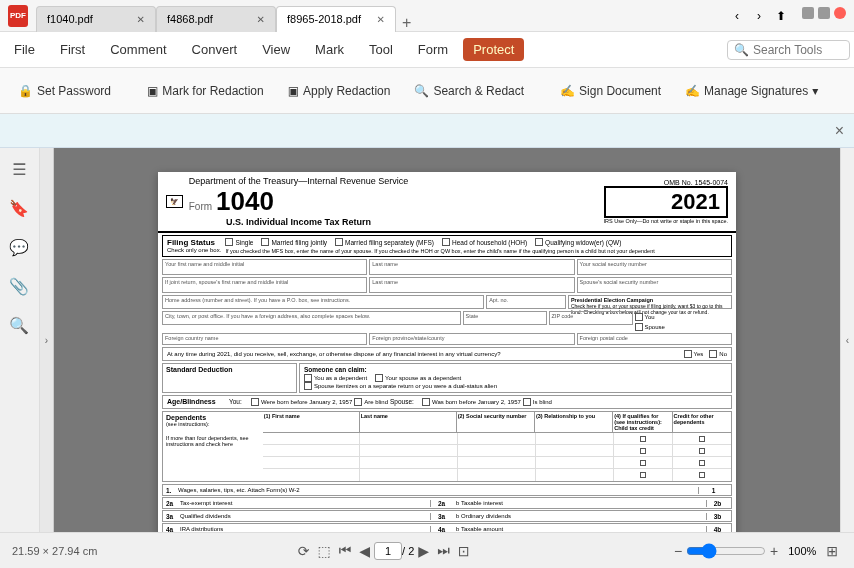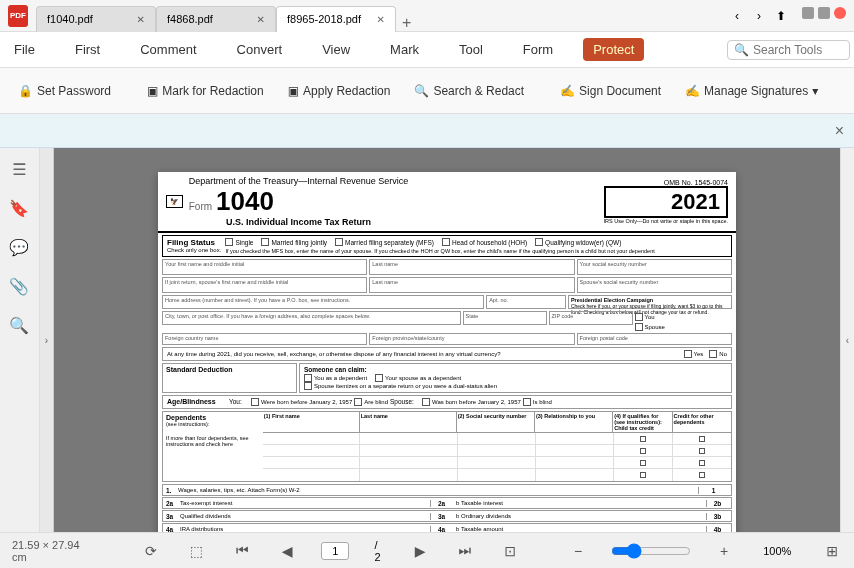--- a/index.html
+++ b/index.html
@@ -29,21 +29,21 @@
     .window-controls { display: flex; gap: 4px; margin-left: auto; }
 
     
     .menu-bar {
       background: #fff;
       height: 36px;
       display: flex;
       align-items: center;
       border-bottom: 1px solid #e0e0e0;
       padding: 0 4px;
-      gap: 20px;
+      gap: 5px;
     }
     .menu-item {
       padding: 4px 10px;
       border-radius: 4px;
       cursor: pointer;
       font-size: 13px;
       color: #333;
     }
     .menu-item.active { background: #c44b27; color: #fef9c3; }
 
@@ -134,21 +134,21 @@
     .cb { width: 8px; height: 8px; border: 1px solid #555; display: inline-block; }
 
     
     .bottom-toolbar {
       height: 36px;
       background: #f0f0f0;
       border-top: 1px solid #ddd;
       display: flex;
       align-items: center;
       padding: 0 12px;
-      gap: 25px;
+      gap: 0;
       font-size: 11px;
     }
     .nav-btn { background: none; border: none; cursor: pointer; font-size: 14px; color: #555; padding: 2px 4px; }
     .page-input { width: 28px; text-align: center; border: 1px solid #aaa; border-radius: 3px; padding: 2px; font-size: 11px; }
     .zoom-slider { width: 80px; }
     .zoom-level { min-width: 40px; text-align: center; font-size: 11px; }
     .bottom-left { font-size: 11px; color: #555; }
     .spacer { flex: 1; }
 
     

